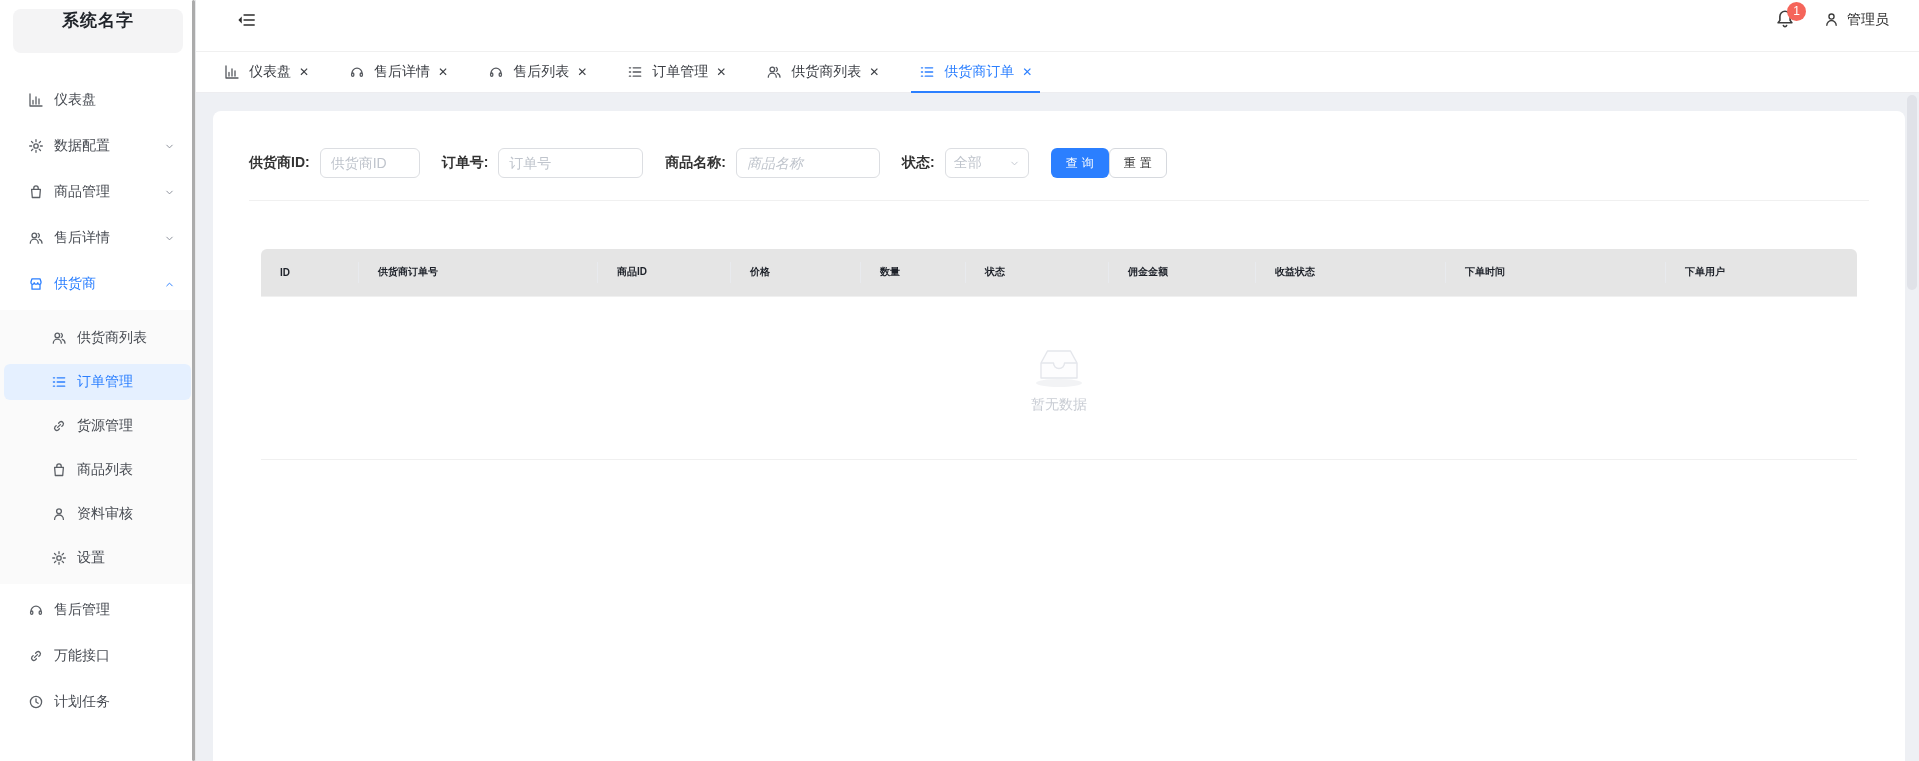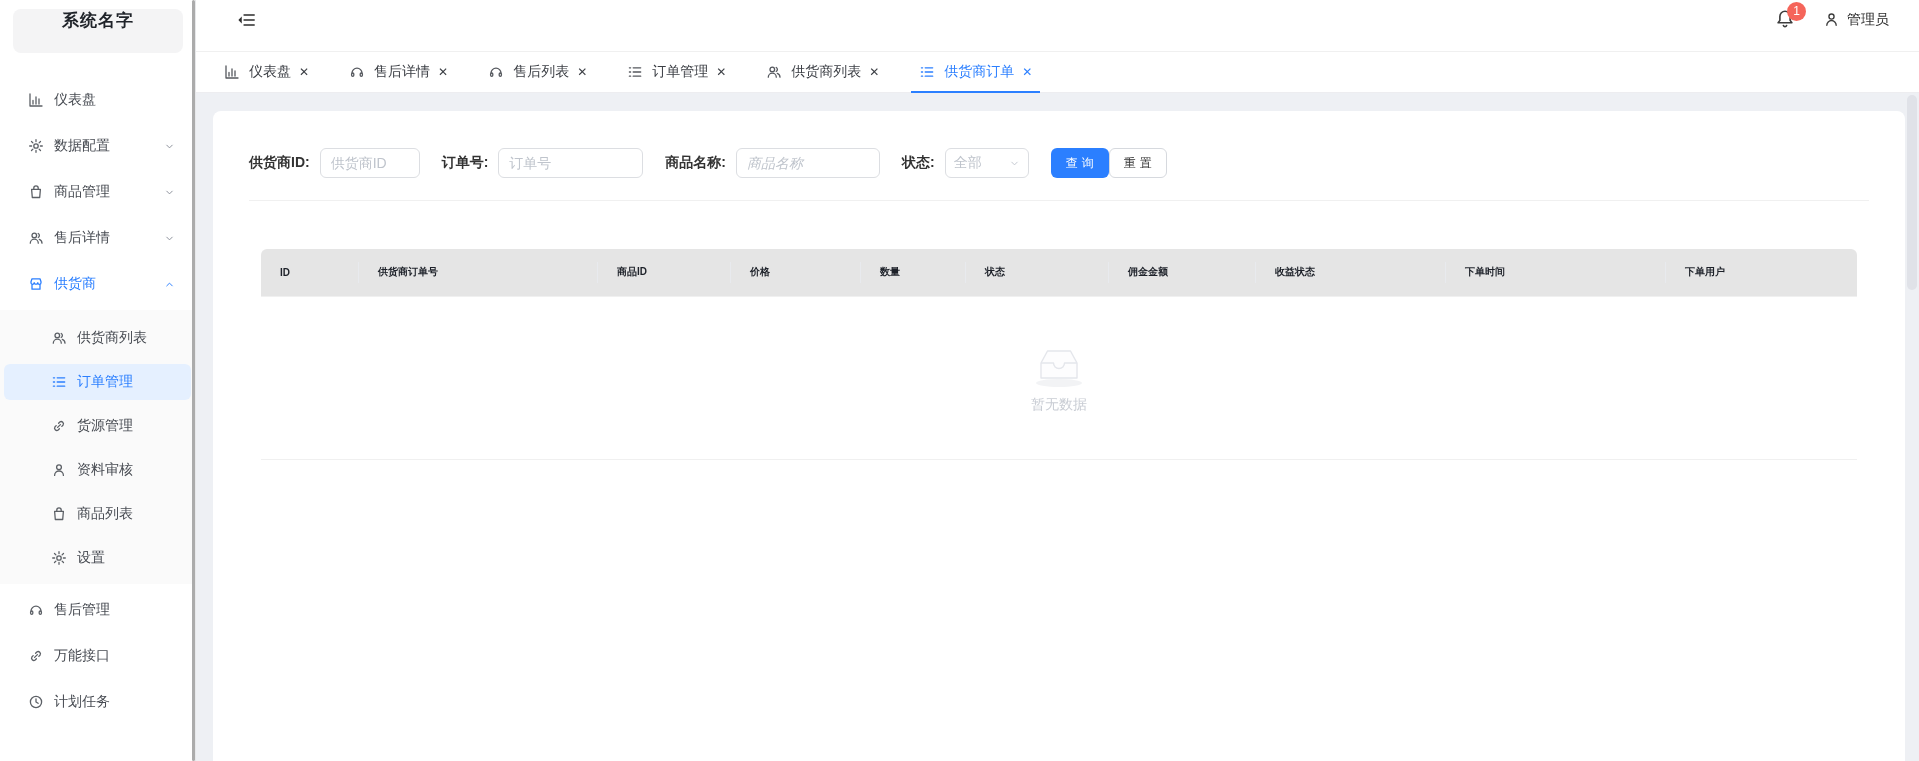--- a/index.html
+++ b/index.html
@@ -210,31 +210,31 @@
       <div class="menu-item">
         <svg class="ic" viewBox="0 0 16 16">
             <path d="M6.6 9.4l2.8-2.8"></path>
             <path d="M5.2 7.6L4 8.8a2.3 2.3 0 0 0 3.2 3.2l1.2-1.2"></path>
             <path d="M10.8 8.4L12 7.2A2.3 2.3 0 0 0 8.8 4L7.6 5.2"></path>
           </svg>
         <span class="label">货源管理</span>
       </div>
       <div class="menu-item">
         <svg class="ic" viewBox="0 0 16 16">
+            <path d="M3.6 5.3h8.8l-.7 8.2H4.3z"></path>
+            <path d="M5.8 5.3V4a2.2 2.2 0 0 1 4.4 0v1.3"></path>
+          </svg>
+        <span class="label">商品列表</span>
+      </div>
+      <div class="menu-item">
+        <svg class="ic" viewBox="0 0 16 16">
             <circle cx="8" cy="5.2" r="2.4"></circle>
             <path d="M3.6 13.4c0-2.4 2-4.4 4.4-4.4s4.4 2 4.4 4.4"></path>
           </svg>
         <span class="label">资料审核</span>
-      </div>
-      <div class="menu-item">
-        <svg class="ic" viewBox="0 0 16 16">
-            <path d="M3.6 5.3h8.8l-.7 8.2H4.3z"></path>
-            <path d="M5.8 5.3V4a2.2 2.2 0 0 1 4.4 0v1.3"></path>
-          </svg>
-        <span class="label">商品列表</span>
       </div>
       <div class="menu-item">
         <svg class="ic" viewBox="0 0 16 16">
             <circle cx="8" cy="8" r="2.2"></circle>
             <path d="M8 1.7v1.9M8 12.4v1.9M1.7 8h1.9M12.4 8h1.9M3.5 3.5l1.4 1.4M11.1 11.1l1.4 1.4M12.5 3.5l-1.4 1.4M4.9 11.1l-1.4 1.4"></path>
           </svg>
         <span class="label">设置</span>
       </div>
     </div>
 

